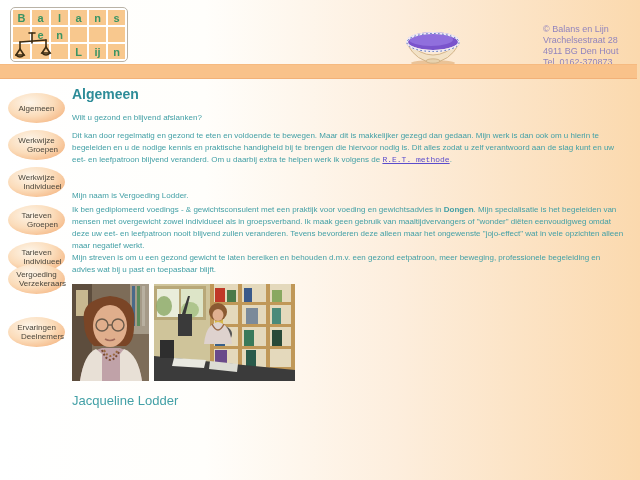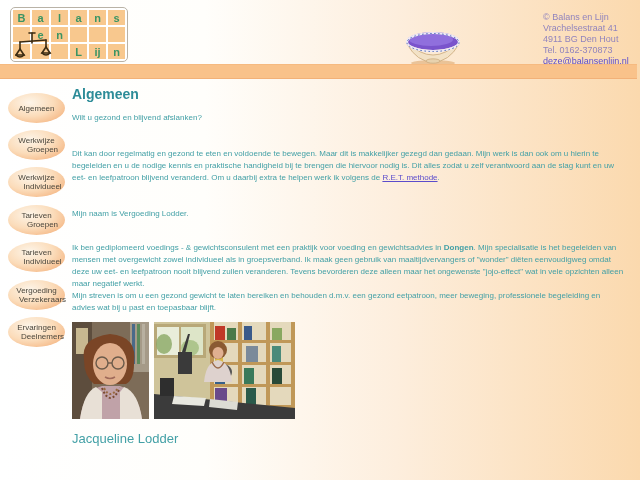--- a/index.html
+++ b/index.html
@@ -17,21 +17,21 @@
   .logo-grid{
     display:grid;grid-template-columns:repeat(6,17px);grid-template-rows:repeat(3,15px);
     gap:2px;
   }
   .logo-cell{
     background:#f8c88e;display:flex;align-items:center;justify-content:center;
     color:#3a9464;font-size:11px;font-weight:bold;
   }
   .scales{position:absolute;left:4px;top:22px;width:40px;height:34px;}
   .contact{
-    position:absolute;left:543px;top:12px;
+    position:absolute;left:543px;top:24px;
     font-size:9px;line-height:11px;color:#9184bd;
   }
   .contact a{color:#5b4ccc;text-decoration:underline;}
   .bowl{position:absolute;left:403px;top:28px;width:60px;height:38px;}
   .bar{
     position:absolute;left:0;right:3px;top:64px;height:13px;
     background:#f9c28a;border-top:1px solid #f6ba80;border-bottom:1px solid #f2b178;
   }
   
   .oval{
@@ -40,24 +40,24 @@
     display:flex;flex-direction:column;align-items:center;justify-content:center;
     font-size:8px;line-height:9px;color:#4a463c;cursor:pointer;text-align:center;
   }
   .oval .line2{padding-left:12px;}
   
   .content{position:absolute;left:72px;top:86px;width:552px;color:#43a0a6;}
   .content h1{
     margin:0 0 10px 0;font-size:14px;line-height:16px;color:#2d8c98;font-weight:bold;
   }
   .content p{margin:0;font-size:8px;line-height:12px;}
-  .content .intro{margin-bottom:24px;}
+  .content .intro{margin-bottom:6px;}
   .content .name-line{margin-top:24px;}
-  .content .para2{margin-top:22px;}
-  .content a{color:#5b4ccc;text-decoration:underline;}
+  .content .para2{margin-top:2px;}
+  .content a{color:#5b4ccc;text-decoration:underline;font-family:Liberation Mono, monospace;}
   .content b{font-weight:bold;}
   .photos{margin-top:8px;display:flex;gap:5px;height:97px;}
   .photo{display:block;}
   .caption{margin-top:12px;font-size:13px;color:#43a0a6;}
 </style>
 </head>
 <body>
 
 <div id="page">
 
@@ -102,21 +102,21 @@
     <path d="M4 14 Q30 40 56 14 L56 16 Q46 34 30 34 Q14 34 4 16 Z" fill="#f3e2c6" stroke="#c9a87a" stroke-width="0.8"></path>
     <ellipse cx="30" cy="13" rx="26" ry="9" fill="#7a54cc"></ellipse>
     <ellipse cx="28" cy="11.5" rx="22" ry="6.5" fill="#9a7ae4" opacity="0.7"></ellipse>
     <ellipse cx="30" cy="14" rx="26" ry="9" fill="none" stroke="#efe9f4" stroke-width="2.2"></ellipse>
     <ellipse cx="30" cy="14.5" rx="26" ry="9" fill="none" stroke="#4a6ab8" stroke-width="1" stroke-dasharray="1.5 2.5"></ellipse>
     <ellipse cx="30" cy="33" rx="7" ry="2.2" fill="#e8d2ae" stroke="#c9a87a" stroke-width="0.7"></ellipse>
   </svg>
 
   <div class="contact">
     <div>© Balans en Lijn</div>
-    <div>Vrachelsestraat 41</div>
+    <div>Vrachelsestraat 28</div>
     <div>4911 BG Den Hout</div>
     <div>Tel. 0162-370873</div>
     <a href="#">deze@balansenlijn.nl</a>
   </div>
 
   <div class="bar"></div>
 
   <div class="oval" style="top:93px">
     <span>Algemeen</span>
   </div>
@@ -129,21 +129,21 @@
     <span class="line2">Individueel</span>
   </div>
   <div class="oval" style="top:205px">
     <span>Tarieven</span>
     <span class="line2">Groepen</span>
   </div>
   <div class="oval" style="top:242px">
     <span>Tarieven</span>
     <span class="line2">Individueel</span>
   </div>
-  <div class="oval" style="top:280px">
+  <div class="oval" style="top:264px">
     <span>Vergoeding</span>
     <span class="line2">Verzekeraars</span>
   </div>
   <div class="oval" style="top:317px">
     <span>Ervaringen</span>
     <span class="line2">Deelnemers</span>
   </div>
 
   <div class="content">
     <h1>Algemeen</h1>

